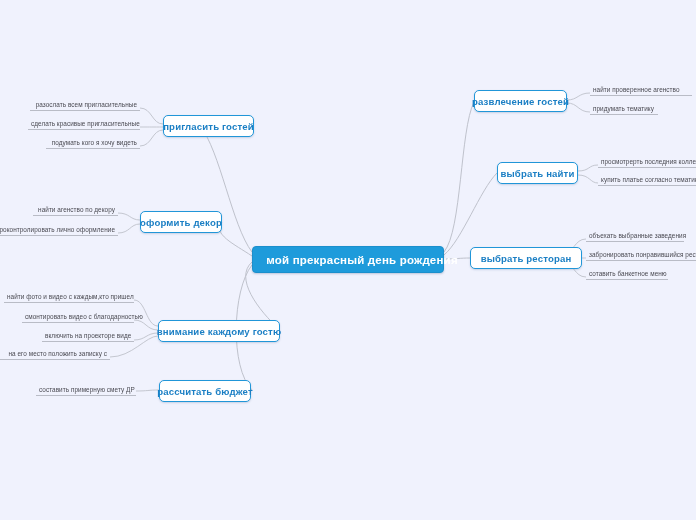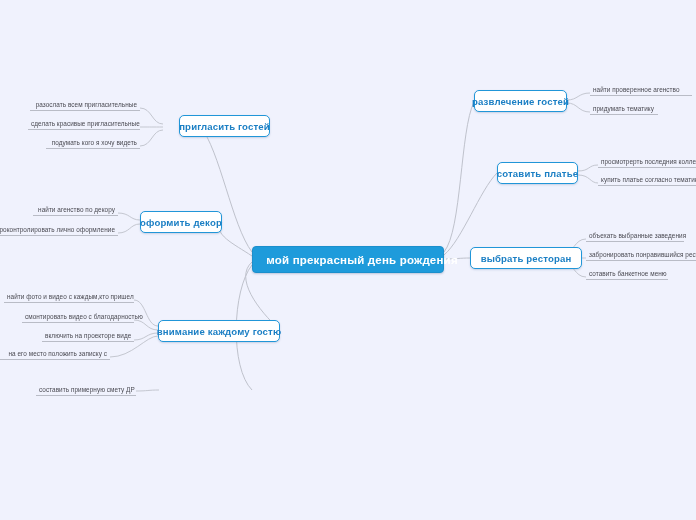--- a/index.html
+++ b/index.html
@@ -132,48 +132,51 @@
     <span>мой прекрасный день рождения</span>
   </div>
 
   <div class="branch-node" style="left:474px; top:90px; width:93px; height:22px;text-align:center;">
     <span>развлечение гостей</span>
   </div>
   <div class="leaf align-left" style="left:590px; top:85px; width:102px;">найти проверенное агенство</div>
   <div class="leaf align-left" style="left:590px; top:104px; width:68px;">придумать тематику</div>
 
   <div class="branch-node" style="left:497px; top:162px; width:81px; height:22px;">
-    <span>сотавить платье</span>
+    <span>выбрать найти</span>
   </div>
   <div class="leaf align-left" style="left:598px; top:157px; width:110px; overflow:hidden;">просмотрерть последния коллекции</div>
   <div class="leaf align-left" style="left:598px; top:175px; width:110px; overflow:hidden;">купить платье согласно тематике</div>
 
   <div class="branch-node" style="left:470px; top:247px; width:112px; height:22px;">
     <span>выбрать ресторан</span>
   </div>
   <div class="leaf align-left" style="left:586px; top:231px; width:98px;">объехать выбранные заведения</div>
   <div class="leaf align-left" style="left:586px; top:250px; width:112px; overflow:hidden;">забронировать понравившийся ресторан</div>
   <div class="leaf align-left" style="left:586px; top:269px; width:82px;">сотавить банкетное меню</div>
 
-  <div class="branch-node" style="left:163px; top:115px; width:91px; height:22px;margin-left:16px;">
+  <div class="branch-node" style="left:163px; top:115px; width:91px; height:22px;">
     <span>пригласить гостей</span>
   </div>
   <div class="leaf align-right" style="left:30px; top:100px; width:110px;">разослать всем пригласительные</div>
   <div class="leaf align-right" style="left:28px; top:119px; width:112px;">сделать красивые пригласительные</div>
   <div class="leaf align-right" style="left:46px; top:138px; width:94px;">подумать кого я хочу видеть</div>
 
   <div class="branch-node" style="left:140px; top:211px; width:82px; height:22px;">
     <span>оформить декор</span>
   </div>
   <div class="leaf align-right" style="left:33px; top:205px; width:85px;">найти агенство по декору</div>
   <div class="leaf align-right" style="left:-14px; top:225px; width:132px; overflow:hidden;">проконтролировать лично оформление</div>
 
   <div class="branch-node" style="left:158px; top:320px; width:122px; height:22px;">
     <span>внимание каждому гостю</span>
   </div>
   <div class="leaf align-right" style="left:4px; top:292px; width:130px;">найти фото и видео с каждым,кто пришел</div>
   <div class="leaf align-right" style="left:22px; top:312px; width:112px;">смонтировать видео с благодарностью</div>
   <div class="leaf align-right" style="left:42px; top:331px; width:92px;">включить на проекторе виде</div>
   <div class="leaf align-right" style="left:-14px; top:349px; width:124px; overflow:hidden;">на его место положить записку с</div>
 
+  <div class="branch-node" style="left:159px; top:380px; width:92px; height:22px;">
+    <span>рассчитать бюджет</span>
+  </div>
   <div class="leaf align-right" style="left:36px; top:385px; width:100px;">составить примерную смету ДР</div>
 
 </div>
 
 </body></html>

